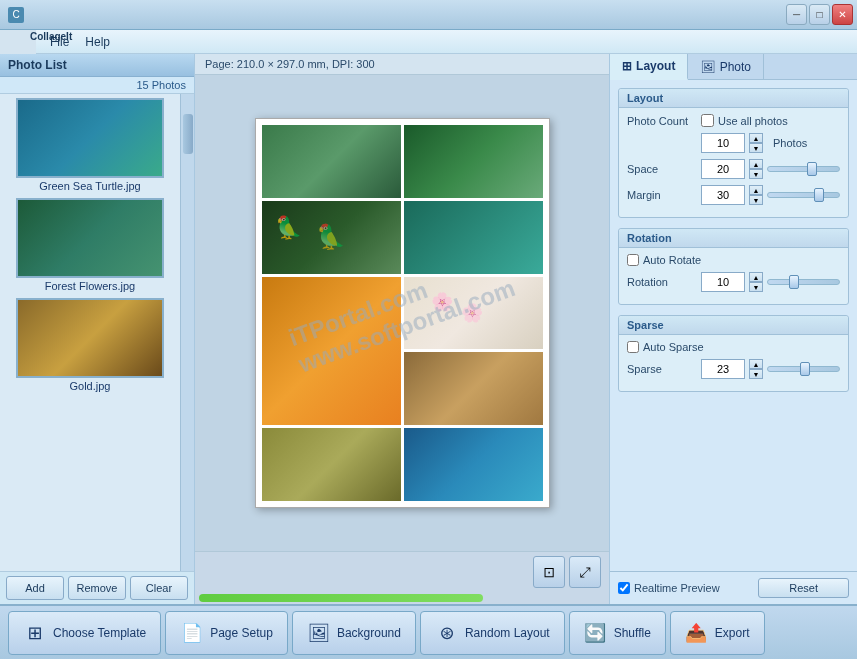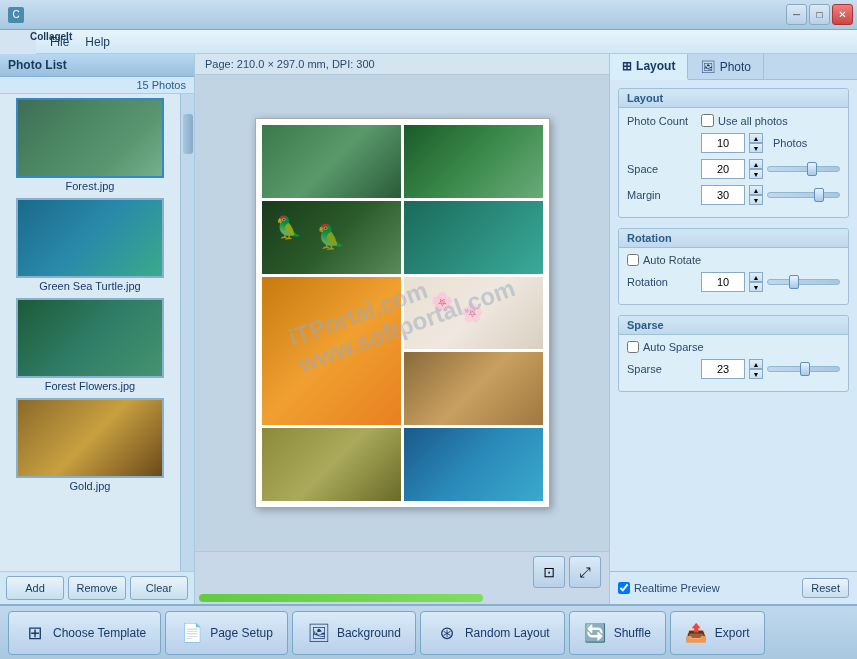--- a/index.html
+++ b/index.html
@@ -412,21 +412,21 @@
       border-top: 1px solid #a0c0d8;
     }
     .realtime-row {
       display: flex;
       align-items: center;
       gap: 4px;
     }
     .realtime-row input[type=checkbox] { width: 12px; height: 12px; }
     .realtime-label { font-size: 11px; color: #2a4a6a; }
     .reset-btn {
-      padding: 3px 8px;
+      padding: 3px 30px;
       border: 1px solid #88aac8;
       background: linear-gradient(to bottom, #e8f4fc, #c8dff0);
       border-radius: 3px;
       cursor: pointer;
       font-size: 11px;
       color: #1a3a5c;
     }
 
     
     #bottom-toolbar {
@@ -497,26 +497,20 @@
 </div>
 
 <div id="main-area">
 
   <div id="left-panel">
     <div id="photo-list-header">Photo List</div>
     <div id="photo-count">15 Photos</div>
     <div id="photo-list-scroll">
       <div id="photo-list-items">
 
-        <div class="photo-item">
-          <div class="photo-thumb photo-thumb-forest selected">
-            <div style="width:100%;height:100%;background:linear-gradient(135deg,#2a5a3a 0%,#3a7a4a 40%,#4a8a5a 70%,#6aaa7a 100%);opacity:0.85;"></div>
-          </div>
-          <div class="photo-label">Forest.jpg</div>
-        </div>
 
         <div class="photo-item">
           <div class="photo-thumb photo-thumb-turtle">
             <div style="width:100%;height:100%;background:linear-gradient(135deg,#1a6a8a 0%,#2a8aaa 50%,#3aaa8a 100%);opacity:0.85;"></div>
           </div>
           <div class="photo-label">Green Sea Turtle.jpg</div>
         </div>
 
         <div class="photo-item">
           <div class="photo-thumb photo-thumb-flowers">

